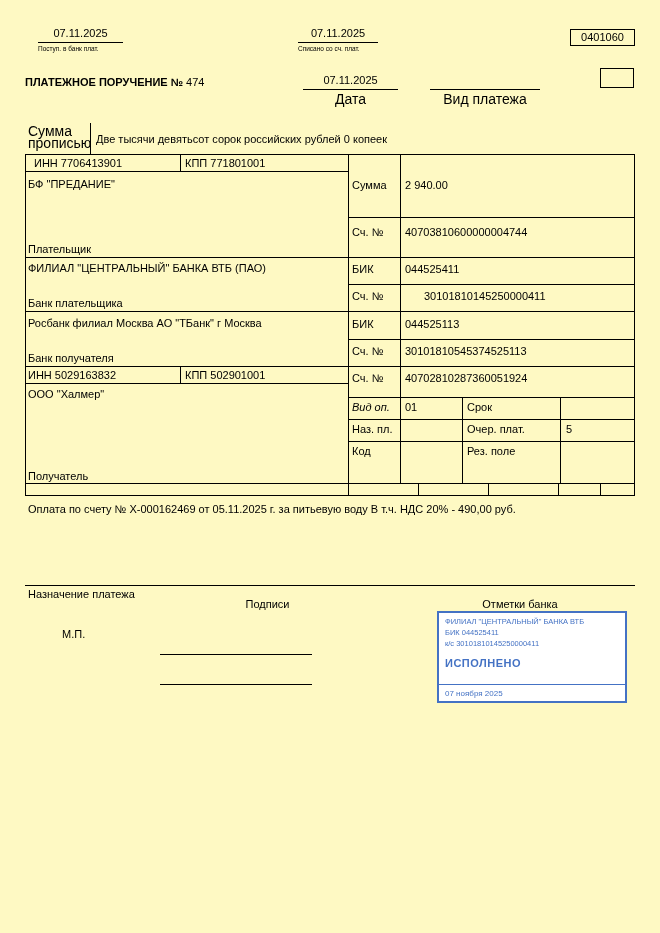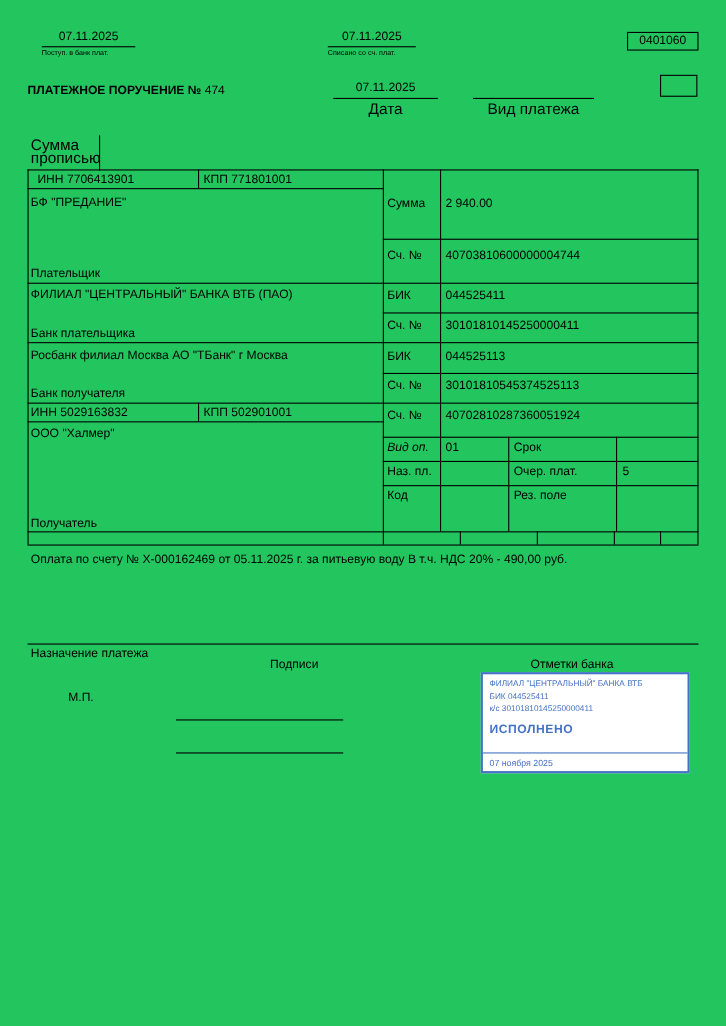--- a/index.html
+++ b/index.html
@@ -1,18 +1,18 @@
 <!DOCTYPE html>
 <html><head>
 <meta charset="utf-8">
 <style>
   * { margin:0; padding:0; box-sizing:border-box; }
   html,body { background:#ffffff; }
   .page {
-    position:relative; width:660px; height:933px; background:#22c55e;
+    position:relative; width:660px; height:933px; background:#fef9c3;
     font-family:"Liberation Sans", sans-serif; color:#000; overflow:hidden;
   }
   .t   { position:absolute; font-size:11px; line-height:13px; white-space:nowrap; }
   .s10 { font-size:14px; }
   .b   { font-weight:bold; }
   .ctr { text-align:center; }
   .ul  { border-bottom:1px solid #000; padding-bottom:2px; }
   .tiny{ position:absolute; font-size:6.5px; line-height:8px; white-space:nowrap; }
   .hl  { position:absolute; height:1px; background:#000; }
   .vl  { position:absolute; width:1px; background:#000; }
@@ -43,20 +43,21 @@
     <span>474</span>
   </div>
   <div class="t ctr ul" style="left:303px;top:74px;width:95px;">07.11.2025</div>
   <div class="t ctr s10" style="left:303px;top:93px;width:95px;">Дата</div>
   <div class="hl" style="left:430px;top:89px;width:110px;"></div>
   <div class="t ctr s10" style="left:430px;top:93px;width:110px;">Вид платежа</div>
   <div class="box" style="left:600px;top:68px;width:34px;height:20px;"></div>
 
   <div class="t s10 wrap" style="left:28px;top:125px;width:58px;line-height:12px;">Сумма прописью</div>
   <div class="vl" style="left:90px;top:123px;height:32px;"></div>
+  <div class="t" style="left:96px;top:133px;">Две тысячи девятьсот сорок российских рублей 0 копеек</div>
 
   <div class="hl" style="left:25px;top:154px;width:610px;"></div>
   <div class="hl" style="left:25px;top:171px;width:324px;"></div>
   <div class="hl" style="left:348px;top:217px;width:287px;"></div>
   <div class="hl" style="left:25px;top:257px;width:610px;"></div>
   <div class="hl" style="left:348px;top:284px;width:287px;"></div>
   <div class="hl" style="left:25px;top:311px;width:610px;"></div>
   <div class="hl" style="left:348px;top:339px;width:287px;"></div>
   <div class="hl" style="left:25px;top:366px;width:610px;"></div>
   <div class="hl" style="left:25px;top:383px;width:324px;"></div>
@@ -86,21 +87,21 @@
   <div class="t" style="left:352px;top:179px;">Сумма</div>
   <div class="t" style="left:405px;top:179px;">2 940.00</div>
   <div class="t" style="left:352px;top:226px;">Сч. №</div>
   <div class="t" style="left:405px;top:226px;">40703810600000004744</div>
 
   <div class="t" style="left:28px;top:262px;">ФИЛИАЛ "ЦЕНТРАЛЬНЫЙ" БАНКА ВТБ (ПАО)</div>
   <div class="t" style="left:28px;top:297px;">Банк плательщика</div>
   <div class="t" style="left:352px;top:263px;">БИК</div>
   <div class="t" style="left:405px;top:263px;">044525411</div>
   <div class="t" style="left:352px;top:290px;">Сч. №</div>
-  <div class="t" style="left:405px;top:290px;">30101810145250000411</div>
+  <div class="t" style="left:424px;top:290px;">30101810145250000411</div>
 
   <div class="t" style="left:28px;top:317px;">Росбанк филиал Москва АО "ТБанк" г Москва</div>
   <div class="t" style="left:28px;top:352px;">Банк получателя</div>
   <div class="t" style="left:352px;top:318px;">БИК</div>
   <div class="t" style="left:405px;top:318px;">044525113</div>
   <div class="t" style="left:352px;top:345px;">Сч. №</div>
   <div class="t" style="left:405px;top:345px;">30101810545374525113</div>
 
   <div class="t" style="left:28px;top:369px;">ИНН 5029163832</div>
   <div class="t" style="left:185px;top:369px;">КПП 502901001</div>

